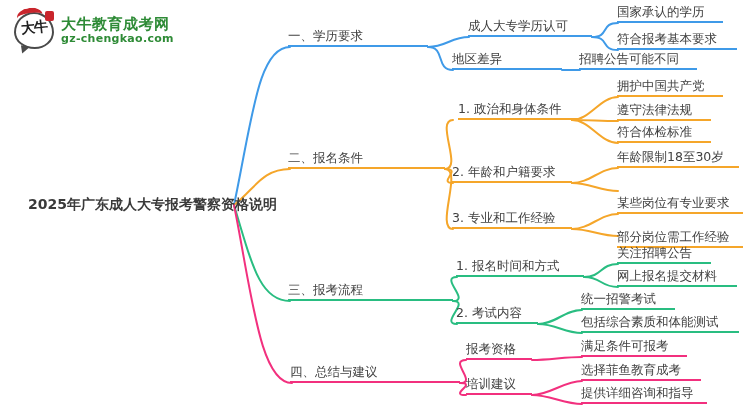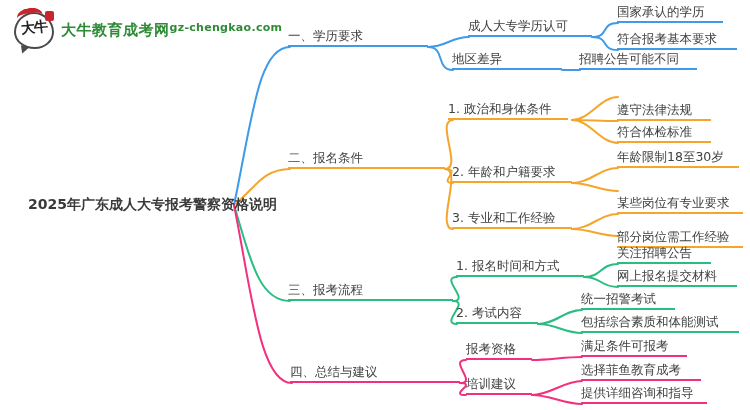--- a/index.html
+++ b/index.html
@@ -50,21 +50,21 @@
   }
   .seal{
     position:absolute;right:-2px;top:-3px;width:9px;height:10px;
     background:var(--seal);border-radius:2px;
   }
   .tail{
     position:absolute;left:4px;bottom:-7px;width:0;height:0;
     border-left:3px solid transparent;border-right:6px solid transparent;
     border-top:8px solid #4a4a4a;transform:rotate(12deg);
   }
-  .logo-text{display:flex;flex-direction:row;line-height:1.15;}
+  .logo-text{display:flex;flex-direction:column;line-height:1.15;}
   .logo-title{font-size:15px;font-weight:bold;color:var(--brand);letter-spacing:0.5px;}
   .logo-url{font-size:11px;font-weight:bold;color:var(--brand);letter-spacing:0.3px;}
 </style>
 </head>
 <body>
 
 <div id="canvas">
 
   <svg class="links" width="750" height="410" viewBox="0 0 750 410">
 
@@ -119,34 +119,35 @@
   <div class="root">2025年广东成人大专报考警察资格说明</div>
 
   <div class="node c-blue" style="left:288px;top:27px;width:140px">一、学历要求</div>
   <div class="node c-orange" style="left:288px;top:149px;width:157px">二、报名条件</div>
   <div class="node c-green" style="left:288px;top:281px;width:165px">三、报考流程</div>
   <div class="node c-pink" style="left:290px;top:363px;width:170px">四、总结与建议</div>
 
   <div class="node c-blue" style="left:468px;top:17px;width:124px">成人大专学历认可</div>
   <div class="node c-blue" style="left:452px;top:50px;width:110px">地区差异</div>
 
-  <div class="node c-orange" style="left:448px;top:100px;width:120px">1. 政治和身体条件</div>
+  <div class="node c-orange" style="left:458px;top:100px;width:120px">1. 政治和身体条件</div>
   <div class="node c-orange" style="left:452px;top:163px;width:120px">2. 年龄和户籍要求</div>
   <div class="node c-orange" style="left:452px;top:209px;width:120px">3. 专业和工作经验</div>
 
   <div class="node c-green" style="left:456px;top:257px;width:128px">1. 报名时间和方式</div>
   <div class="node c-green" style="left:456px;top:304px;width:82px">2. 考试内容</div>
 
   <div class="node c-pink" style="left:466px;top:340px;width:66px">报考资格</div>
   <div class="node c-pink" style="left:466px;top:375px;width:66px">培训建议</div>
 
   <div class="node c-blue" style="left:617px;top:3px;width:106px">国家承认的学历</div>
   <div class="node c-blue" style="left:617px;top:30px;width:120px">符合报考基本要求</div>
   <div class="node c-blue" style="left:579px;top:50px;width:118px">招聘公告可能不同</div>
 
+  <div class="node c-orange" style="left:617px;top:77px;width:106px">拥护中国共产党</div>
   <div class="node c-orange" style="left:617px;top:101px;width:94px">遵守法律法规</div>
   <div class="node c-orange" style="left:617px;top:123px;width:94px">符合体检标准</div>
   <div class="node c-orange" style="left:617px;top:148px;width:122px">年龄限制18至30岁</div>
   <div class="node c-orange" style="left:617px;top:194px;width:126px">某些岗位有专业要求</div>
   <div class="node c-orange" style="left:617px;top:228px;width:126px">部分岗位需工作经验</div>
 
   <div class="node c-green" style="left:617px;top:244px;width:94px">关注招聘公告</div>
   <div class="node c-green" style="left:617px;top:267px;width:120px">网上报名提交材料</div>
   <div class="node c-green" style="left:581px;top:290px;width:94px">统一招警考试</div>
   <div class="node c-green" style="left:581px;top:313px;width:158px">包括综合素质和体能测试</div>

